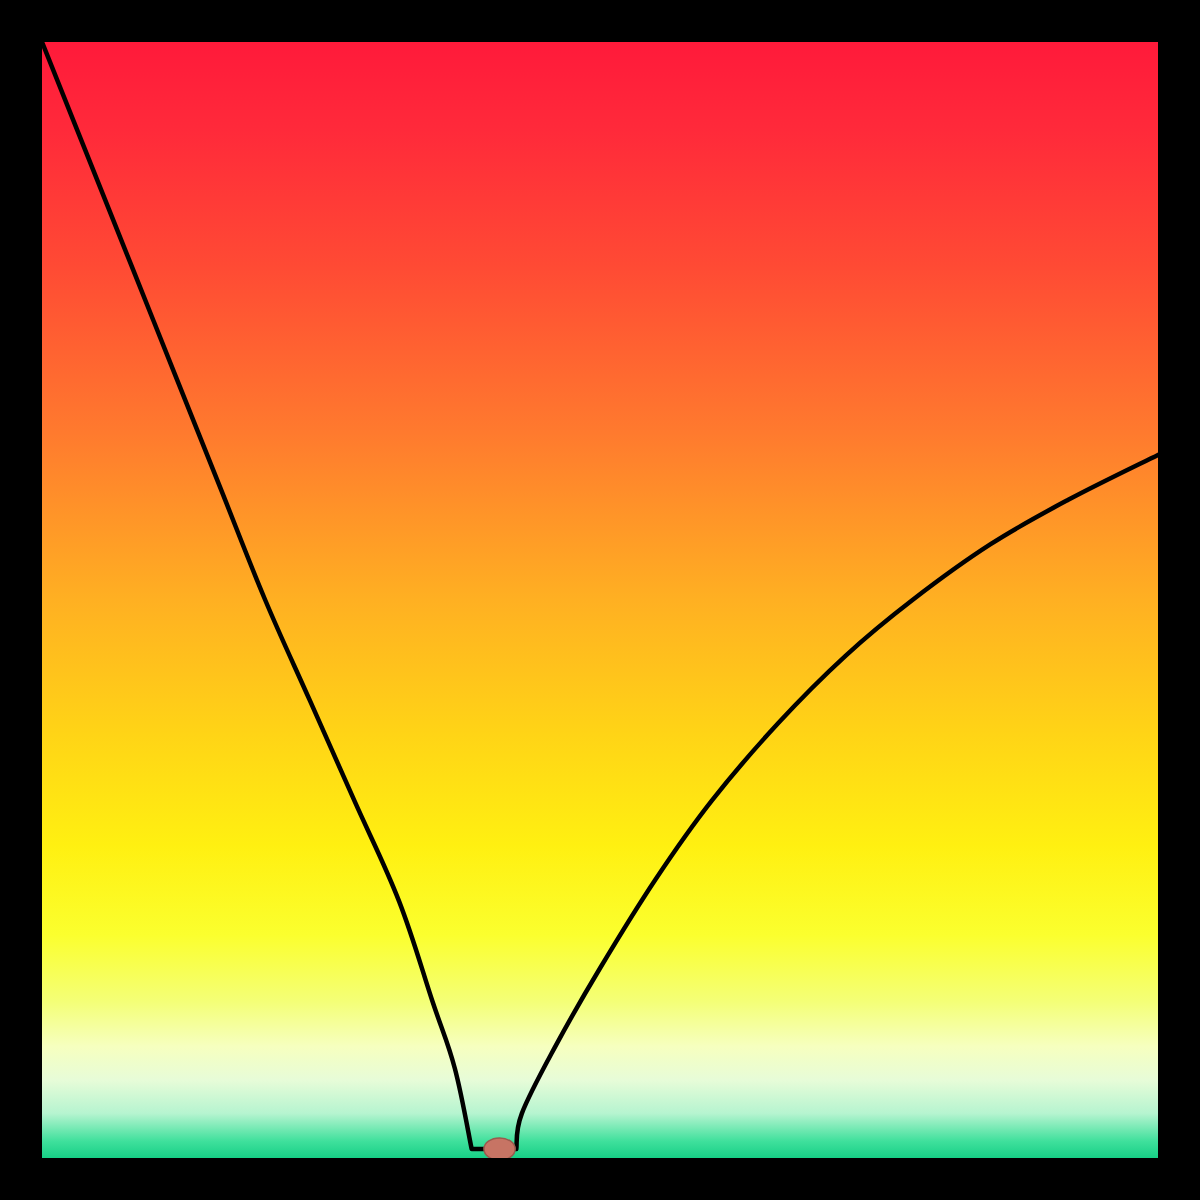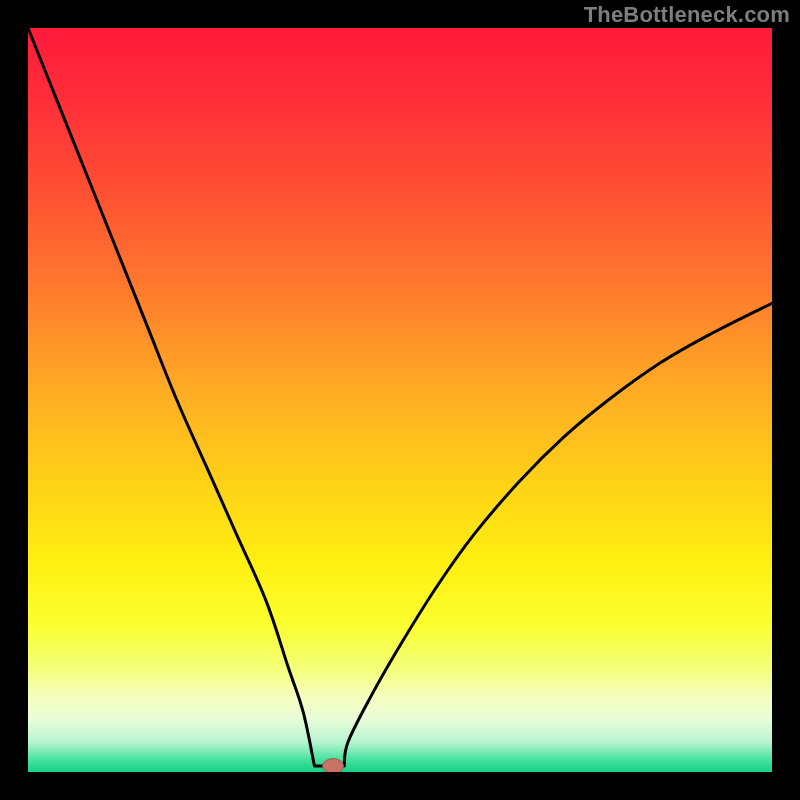--- a/index.html
+++ b/index.html
@@ -33,21 +33,20 @@
     top: 28px;
     width: 744px;
     height: 744px;
   }
   svg { display: block; }
 </style>
 </head>
 <body>
 
 <div class="outer">
-  <div class="watermark">TheBottleneck.com</div>
 
   <div class="plot">
     <svg id="svg" width="744" height="744" viewBox="0 0 744 744">
       <defs>
         <linearGradient id="bg-grad" x1="0" y1="0" x2="0" y2="1">
             <stop offset="0.00%" stop-color="#ff1a3a"></stop>
             <stop offset="8.00%" stop-color="#ff2a3a"></stop>
             <stop offset="20.00%" stop-color="#ff4a34"></stop>
             <stop offset="35.00%" stop-color="#ff7a2e"></stop>
             <stop offset="50.00%" stop-color="#ffb022"></stop>

